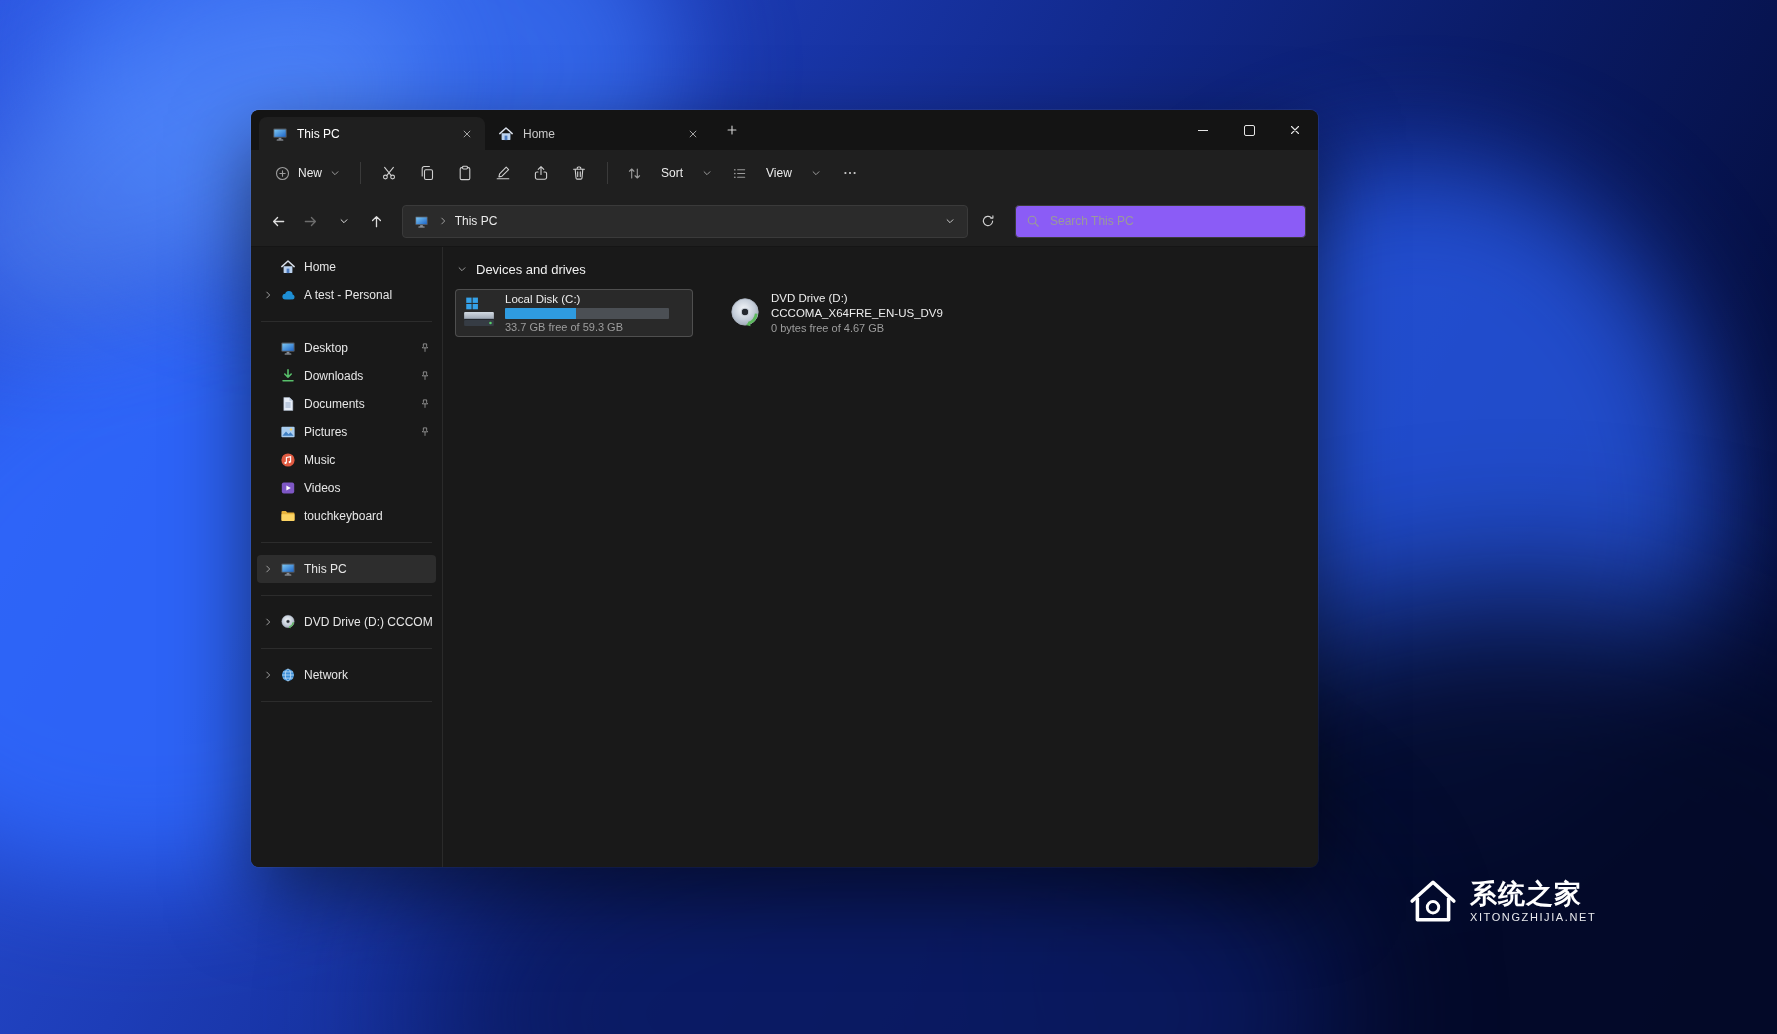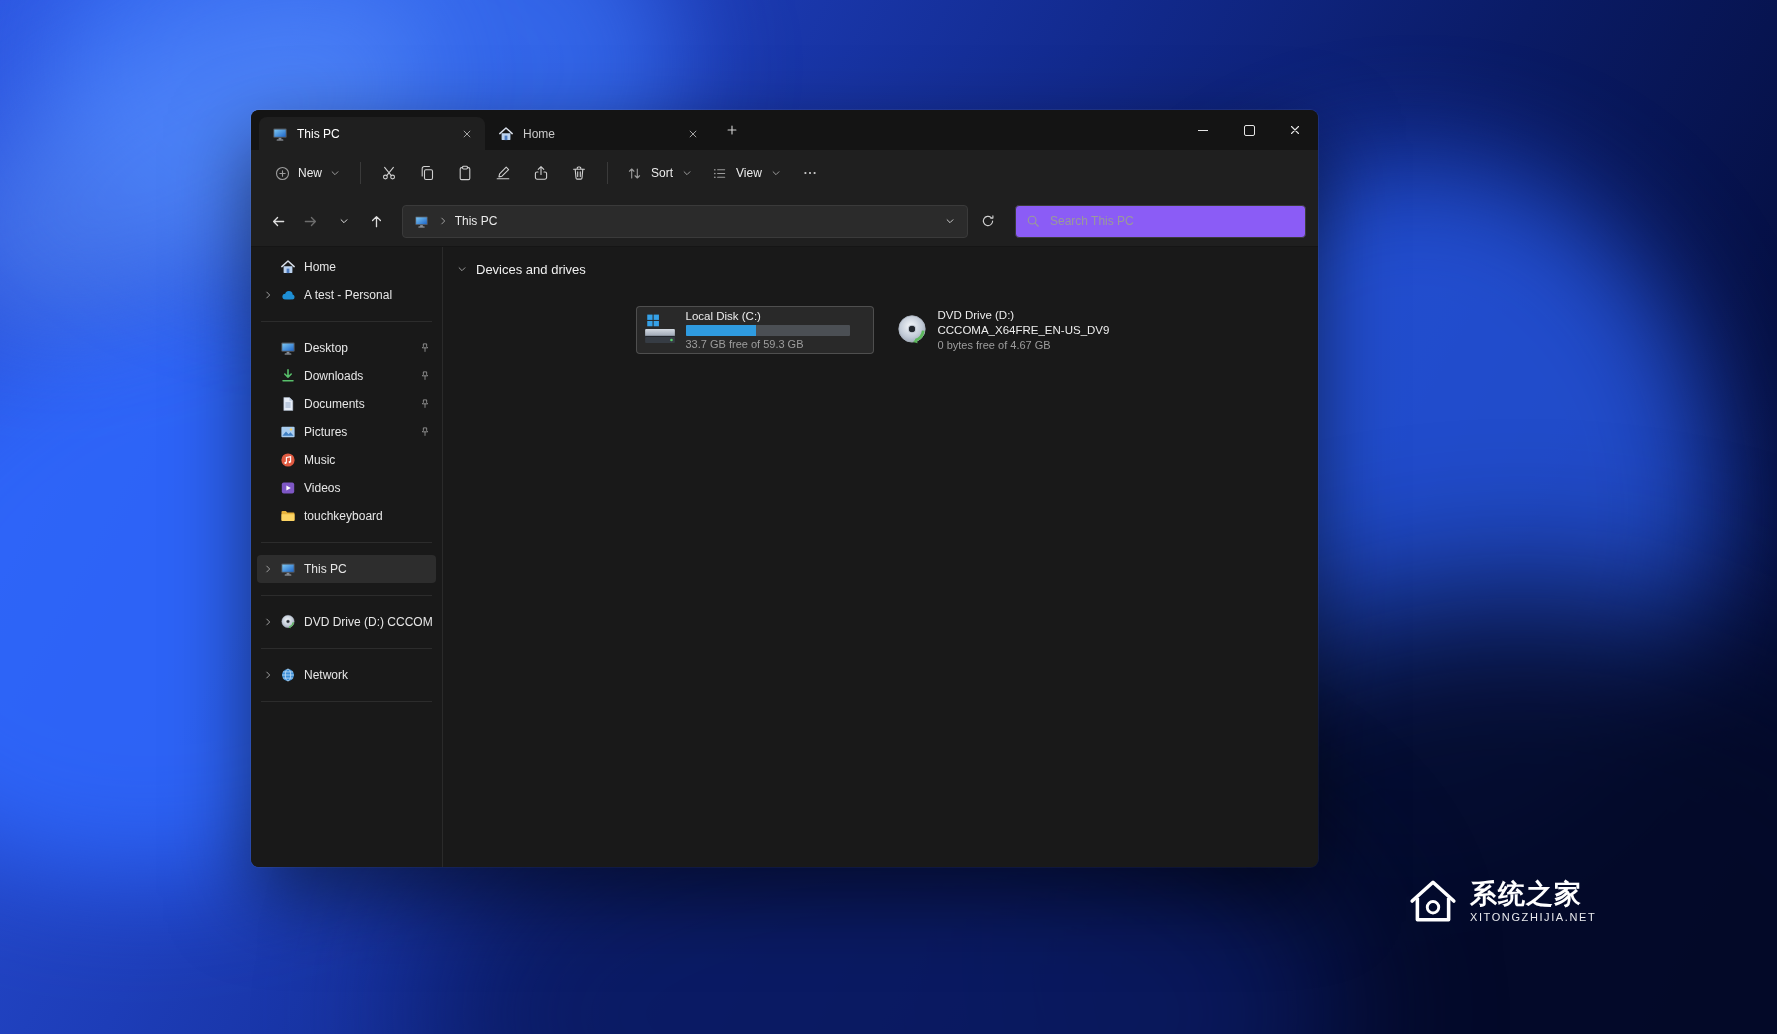--- a/index.html
+++ b/index.html
@@ -35,21 +35,21 @@
   .tab-label{flex:1;overflow:hidden;white-space:nowrap;}
   .tab-close{width:20px;height:20px;border-radius:4px;display:grid;place-items:center;color:#b0b0b0;}
   .newtab{width:30px;height:30px;margin:0 0 5px 6px;display:grid;place-items:center;color:#cfcfcf;border-radius:4px;}
   .wincontrols{position:absolute;right:0;top:0;height:100%;display:flex;}
   .winbtn{width:46px;height:100%;display:grid;place-items:center;color:#e6e6e6;}
   
   .toolbar{height:46px;flex:none;display:flex;align-items:center;padding:0 14px;gap:2px;background:#1f1f1f;}
   .tb-new{display:flex;align-items:center;gap:8px;padding:7px 10px;border-radius:4px;color:#ebebeb;font-size:12px;background:none;border:0;}
   .tb-sep{width:1px;height:22px;background:#3a3a3a;margin:0 8px;}
   .tb-btn{width:36px;height:34px;display:grid;place-items:center;border-radius:4px;color:#cfcfcf;background:none;border:0;}
-  .tb-drop{display:flex;align-items:center;gap:9px;padding:7px 9px;border-radius:4px;color:#ebebeb;font-size:12px;background:none;border:0;}
+  .tb-drop{display:flex;align-items:center;gap:19px;padding:7px 9px;border-radius:4px;color:#ebebeb;font-size:12px;background:none;border:0;}
   .chev{color:#9b9b9b;display:grid;place-items:center;}
   
   .addressrow{height:50px;flex:none;display:flex;align-items:center;padding:0 12px;background:#1f1f1f;gap:2px;border-bottom:1px solid rgba(0,0,0,.3);}
   .nav-btn{width:31px;height:31px;display:grid;place-items:center;border-radius:4px;color:#dedede;background:none;border:0;}
   .nav-btn.disabled{color:#6d6d6d;}
   .addressbar{margin-left:8px;width:576px;height:33px;background:#2b2b2b;border:1px solid #3a3a3a;border-radius:4px;
     display:flex;align-items:center;gap:7px;padding:0 4px 0 10px;font-size:12px;color:#eaeaea;box-sizing:border-box;}
   .ab-spacer{flex:1;}
   .ab-btn{width:26px;height:26px;display:grid;place-items:center;color:#c9c9c9;border-radius:3px;}
   .crumb-chev{color:#9f9f9f;display:grid;place-items:center;}
@@ -63,21 +63,21 @@
   .sidebar{width:192px;flex:none;box-sizing:border-box;padding:6px 6px 0 6px;border-right:1px solid #2a2a2a;font-size:12px;color:#e6e6e6;}
   .side-item{height:28px;display:flex;align-items:center;gap:3px;padding:0 4px 0 2px;border-radius:4px;}
   .side-item.selected{background:#2d2d2d;}
   .side-chev{width:17px;height:17px;flex:none;display:grid;place-items:center;color:#9f9f9f;}
   .side-icon{width:18px;height:18px;flex:none;display:grid;place-items:center;}
   .side-label{flex:1;overflow:hidden;white-space:nowrap;margin-left:4px;}
   .side-pin{width:15px;height:15px;flex:none;color:#9f9f9f;display:grid;place-items:center;}
   .side-sep{height:1px;background:#2c2c2c;margin:12px 4px;}
   .main{flex:1;padding:9px 12px;min-width:0;}
   .sect{display:flex;align-items:center;gap:9px;color:#f0f0f0;font-size:13px;height:26px;padding-left:2px;}
-  .tiles{display:flex;gap:14px;margin-top:24px;justify-content:center;}
+  .tiles{display:flex;gap:28px;margin-top:7px;}
   .tile{width:224px;height:46px;border:1px solid transparent;border-radius:4px;display:flex;align-items:center;gap:9px;padding:0 6px;}
   .tile.selected{background:rgba(255,255,255,.07);border-color:rgba(255,255,255,.18);}
   .tile-icon{width:34px;height:34px;flex:none;}
   .tile-body{flex:1;min-width:0;display:flex;flex-direction:column;gap:2px;}
   .tile-name{font-size:11.5px;color:#ededed;line-height:13px;white-space:nowrap;overflow:hidden;}
   .tile-detail{font-size:11px;color:#9d9d9d;line-height:13px;white-space:nowrap;}
   .progress{height:11px;width:164px;background:#4b4f54;border-radius:1px;overflow:hidden;}
   .progress-fill{height:100%;background:#2f9be0;}
   
   .statusbar{height:30px;flex:none;display:flex;align-items:center;padding:0 12px;background:#191919;color:#cfcfcf;font-size:12px;border-top:1px solid #242424;}

